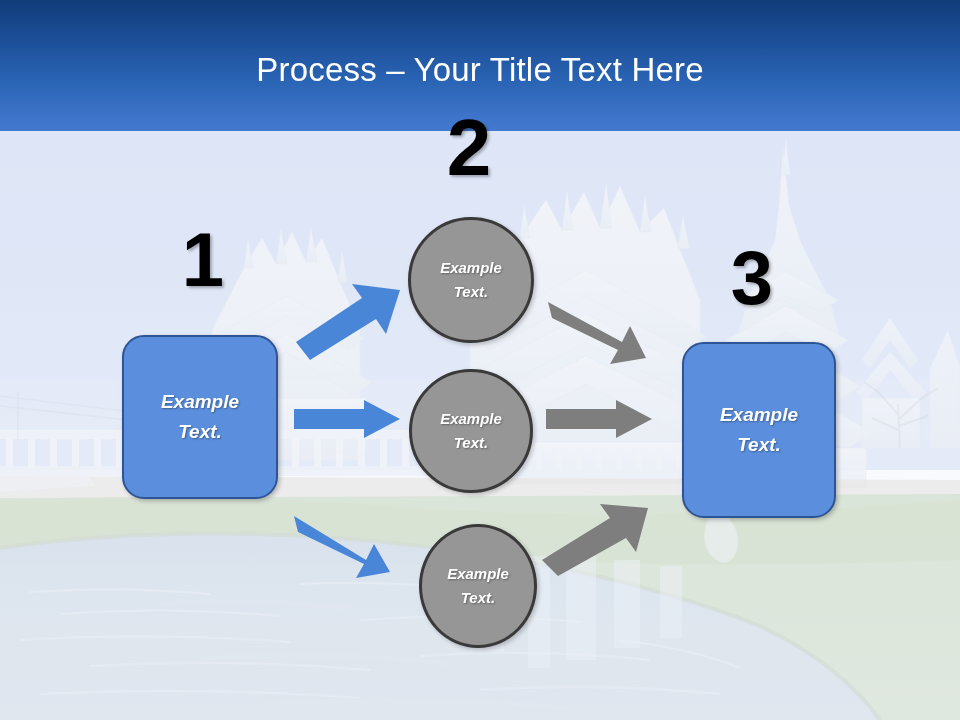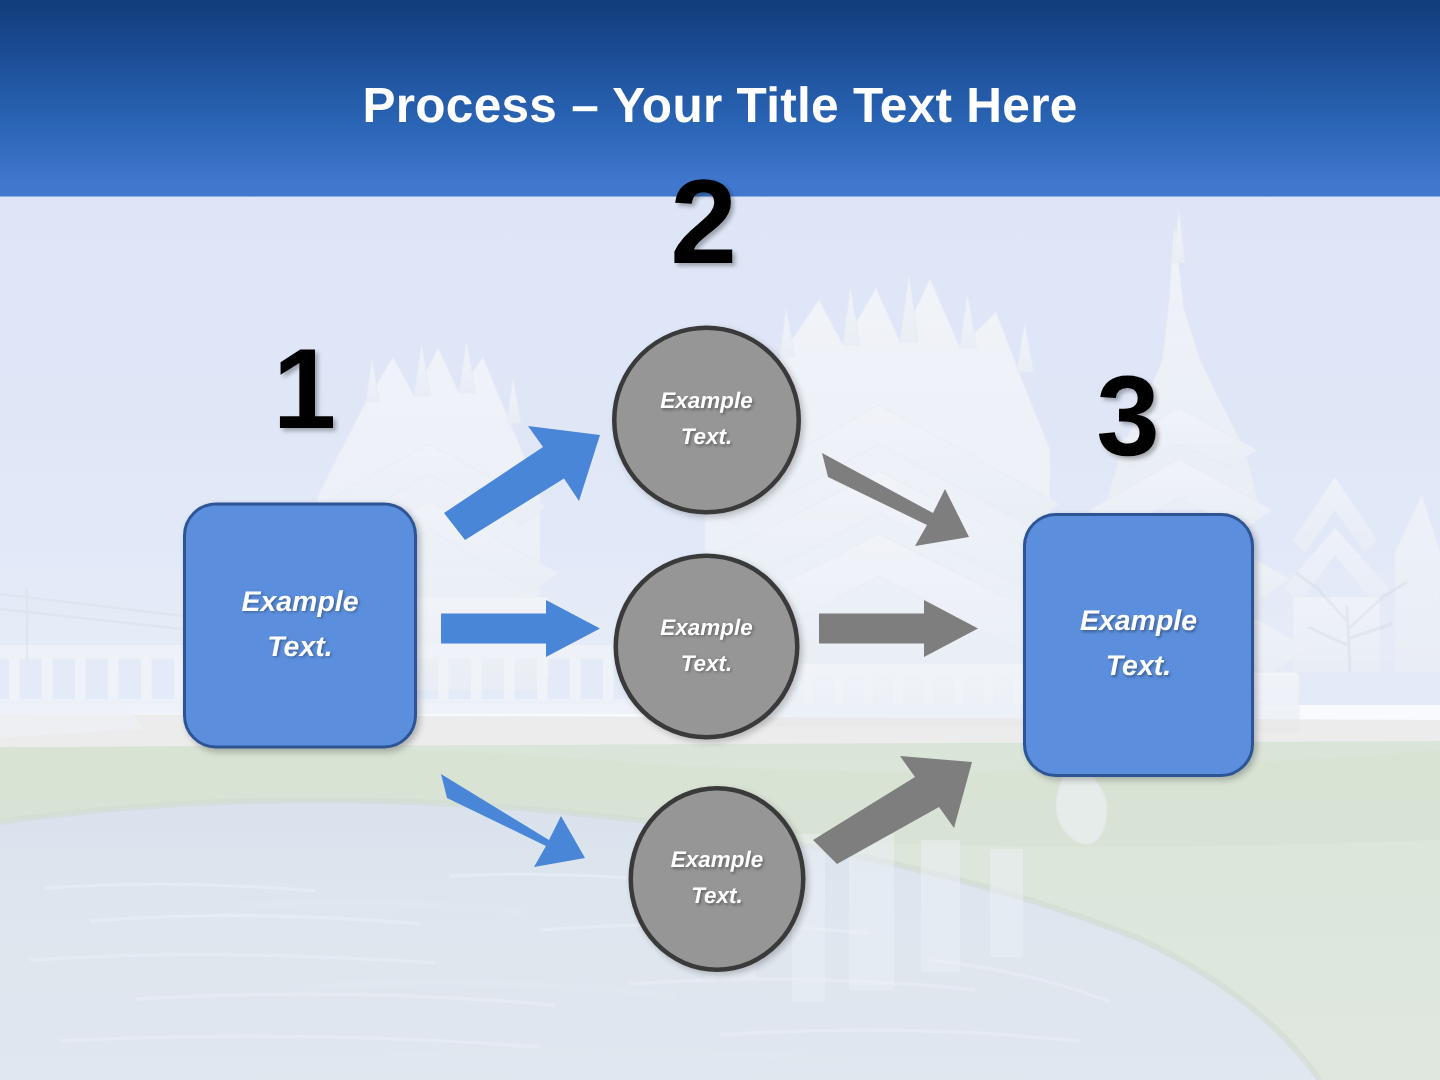--- a/index.html
+++ b/index.html
@@ -41,22 +41,22 @@
     left: 0;
     top: 50px;
     width: 960px;
     text-align: center;
     color: #ffffff;
     font-size: 33px;
     line-height: 40px;
     letter-spacing: 0.2px;
     white-space: nowrap;
   }
-  .slide-title .t-bold { font-weight: bold; }
-  .slide-title .t-light { font-weight: bold; }
+  .slide-title .t-bold { font-weight: normal; }
+  .slide-title .t-light { font-weight: normal; }
 
   
   .step-num {
     position: absolute;
     color: #000000;
     font-weight: bold;
     font-size: 76px;
     line-height: 76px;
     text-align: center;
     text-shadow: 2px 2px 3px rgba(0,0,0,0.30);

